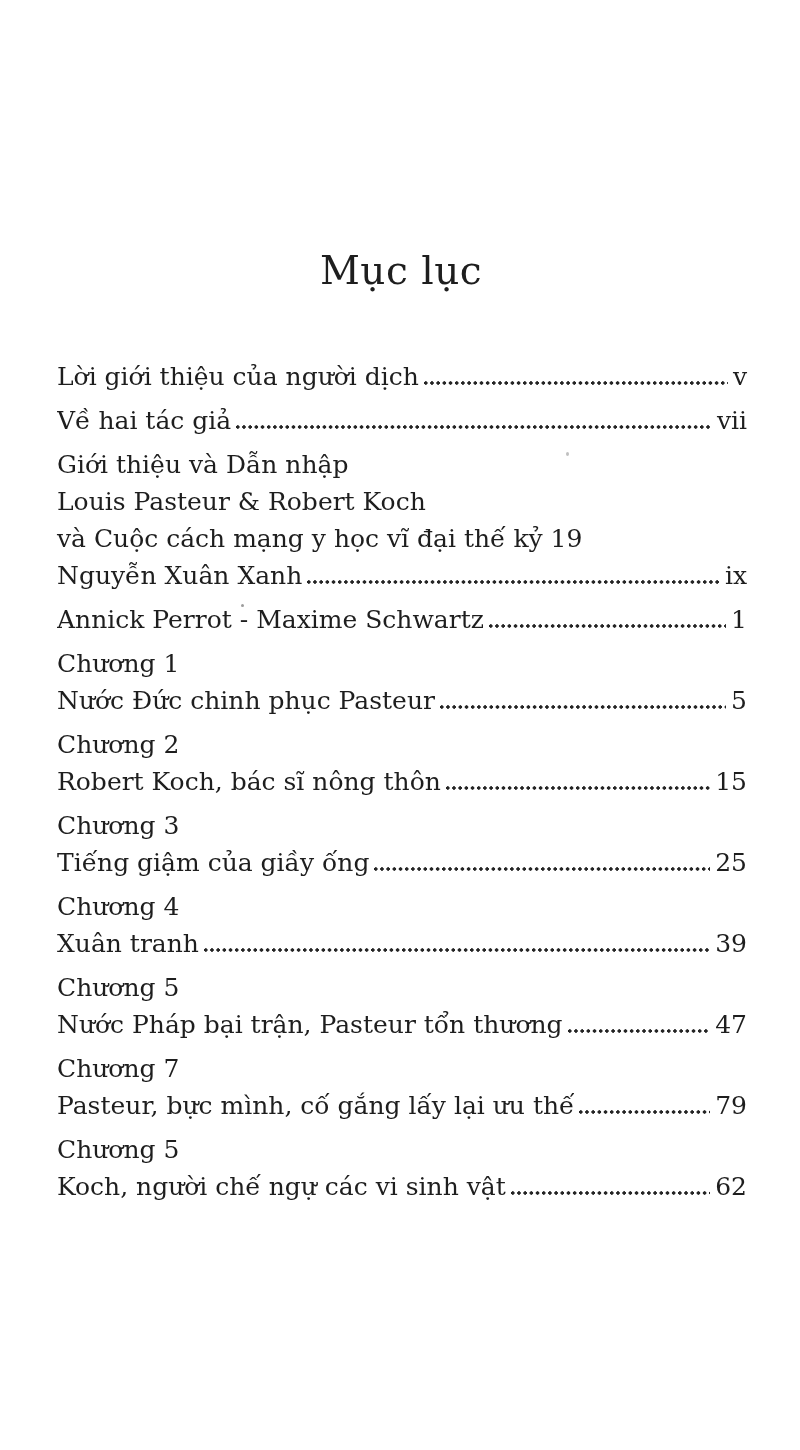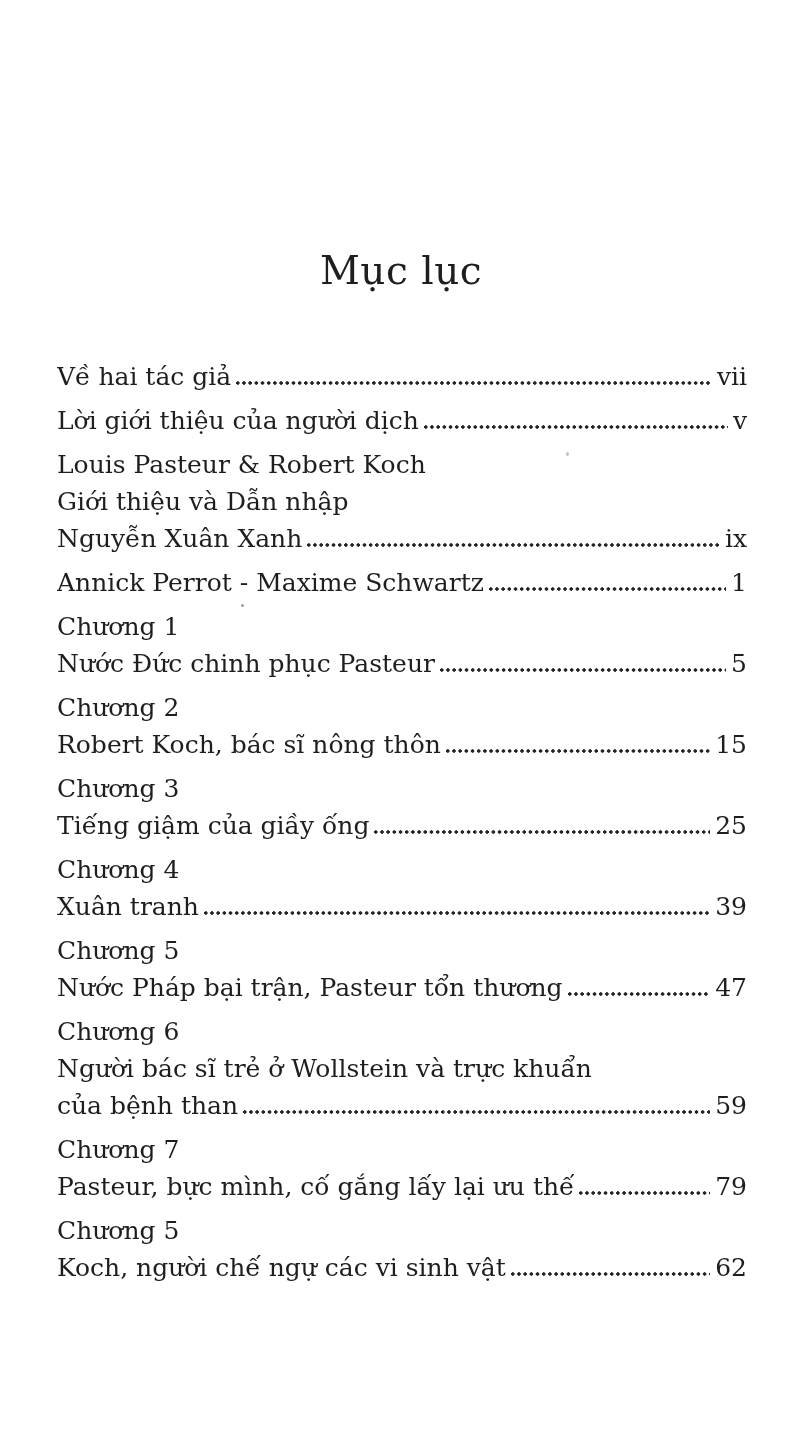--- a/index.html
+++ b/index.html
@@ -76,35 +76,36 @@
   }
 </style>
 </head>
 <body style="color: rgb(30, 30, 30); background: rgb(255, 255, 255);">
 
 <div class="page">
   <h1 class="title">Mục lục</h1>
   <div class="entries" id="entries">
       <div class="group">
         <div class="line row">
+          <span class="etitle">Lời giới thiệu của người dịch</span>
+          <span class="dots"></span>
+          <span class="pg">v</span>
+        </div>
+      </div>
+      <div class="group">
+        <div class="line row">
           <span class="etitle">Về hai tác giả</span>
           <span class="dots"></span>
           <span class="pg">vii</span>
         </div>
       </div>
       <div class="group">
-        <div class="line row">
-          <span class="etitle">Lời giới thiệu của người dịch</span>
-          <span class="dots"></span>
-          <span class="pg">v</span>
-        </div>
-      </div>
-      <div class="group">
+        <div class="line">Giới thiệu và Dẫn nhập</div>
         <div class="line">Louis Pasteur &amp; Robert Koch</div>
-        <div class="line">Giới thiệu và Dẫn nhập</div>
+        <div class="line">và Cuộc cách mạng y học vĩ đại thế kỷ 19</div>
         <div class="line row">
           <span class="etitle italic">Nguyễn Xuân Xanh</span>
           <span class="dots"></span>
           <span class="pg">ix</span>
         </div>
       </div>
       <div class="group">
         <div class="line row">
           <span class="etitle italic">Annick Perrot - Maxime Schwartz</span>
           <span class="dots"></span>
@@ -145,29 +146,20 @@
       </div>
       <div class="group">
         <div class="line">Chương 5</div>
         <div class="line row">
           <span class="etitle">Nước Pháp bại trận, Pasteur tổn thương</span>
           <span class="dots"></span>
           <span class="pg">47</span>
         </div>
       </div>
       <div class="group">
-        <div class="line">Chương 6</div>
-        <div class="line">Người bác sĩ trẻ ở Wollstein và trực khuẩn</div>
-        <div class="line row">
-          <span class="etitle">của bệnh than</span>
-          <span class="dots"></span>
-          <span class="pg">59</span>
-        </div>
-      </div>
-      <div class="group">
         <div class="line">Chương 7</div>
         <div class="line row">
           <span class="etitle">Pasteur, bực mình, cố gắng lấy lại ưu thế</span>
           <span class="dots"></span>
           <span class="pg">79</span>
         </div>
       </div>
       <div class="group">
         <div class="line">Chương 5</div>
         <div class="line row">

